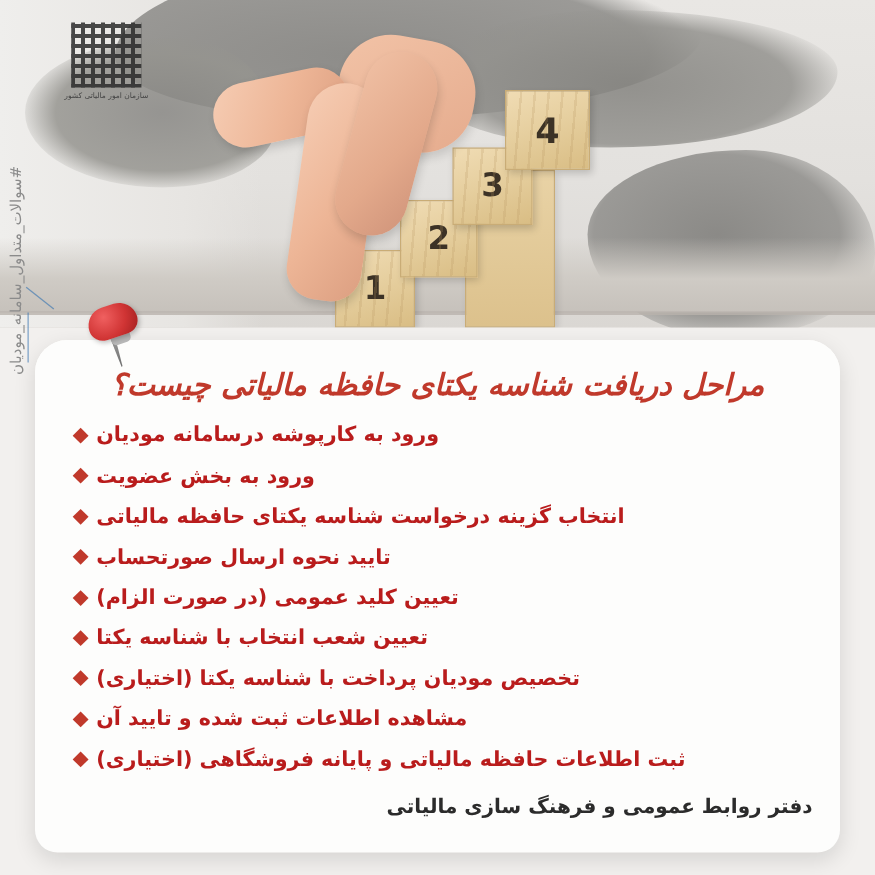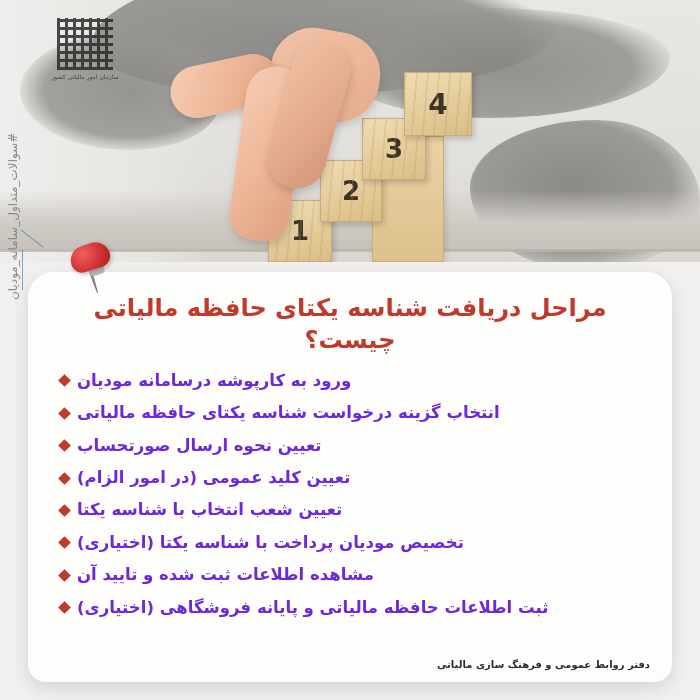--- a/index.html
+++ b/index.html
@@ -131,51 +131,52 @@
 
   .title {
     position: relative;
     margin: 20px 26px 8px 26px;
     text-align: center;
     color: #c0392b;
     font-size: 24px;
     font-weight: 700;
     line-height: 1.35;
     direction: rtl;
+    font-style: italic;
   }
 
   .steps {
     position: relative;
     margin: 4px 34px 0 30px;
     direction: rtl;
   }
   .step {
     display: flex; align-items: center; justify-content: flex-start;
     gap: 8px;
     padding: 3px 0;
     flex-direction: row-reverse;
   }
   .step-text {
     font-size: 16.5px;
     font-weight: 700;
-    color: #6d28d9;
+    color: #b91c1c;
     line-height: 1.6;
     text-align: right;
     direction: rtl;
   }
   .bullet {
     width: 9px; height: 9px; flex: 0 0 9px;
     background: #c0392b;
     transform: rotate(45deg);
     margin-left: 2px;
   }
 
   .footer-note {
-    position: absolute; bottom: 12px; right: 22px;
-    font-size: 10px; color: #2b2b2b; font-weight: 700; direction: rtl; text-align: right;
+    position: absolute; bottom: 28px; right: 22px;
+    font-size: 16px; color: #2b2b2b; font-weight: 700; direction: rtl; text-align: right;
   }
 
   
   .side-text {
     position: absolute;
     left: 6px; top: 300px;
     transform: rotate(-90deg);
     transform-origin: left top;
     font-size: 12px;
     color: #8b8b8b;
@@ -251,29 +252,33 @@
 
     <div class="title">مراحل دریافت شناسه یکتای حافظه مالیاتی چیست؟</div>
 
     <div class="steps">
       <div class="step">
         <span class="bullet"></span>
         <span class="step-text">ورود به کارپوشه درسامانه مودیان</span>
       </div>
       <div class="step">
         <span class="bullet"></span>
+        <span class="step-text">ورود به بخش عضویت</span>
+      </div>
+      <div class="step">
+        <span class="bullet"></span>
         <span class="step-text">انتخاب گزینه درخواست شناسه یکتای حافظه مالیاتی</span>
       </div>
       <div class="step">
         <span class="bullet"></span>
-        <span class="step-text">تعیین نحوه ارسال صورتحساب</span>
-      </div>
-      <div class="step">
-        <span class="bullet"></span>
-        <span class="step-text">تعیین کلید عمومی (در امور الزام)</span>
+        <span class="step-text">تایید نحوه ارسال صورتحساب</span>
+      </div>
+      <div class="step">
+        <span class="bullet"></span>
+        <span class="step-text">تعیین کلید عمومی (در صورت الزام)</span>
       </div>
       <div class="step">
         <span class="bullet"></span>
         <span class="step-text">تعیین شعب انتخاب با شناسه یکتا</span>
       </div>
       <div class="step">
         <span class="bullet"></span>
         <span class="step-text">تخصیص مودیان پرداخت با شناسه یکتا (اختیاری)</span>
       </div>
       <div class="step">

